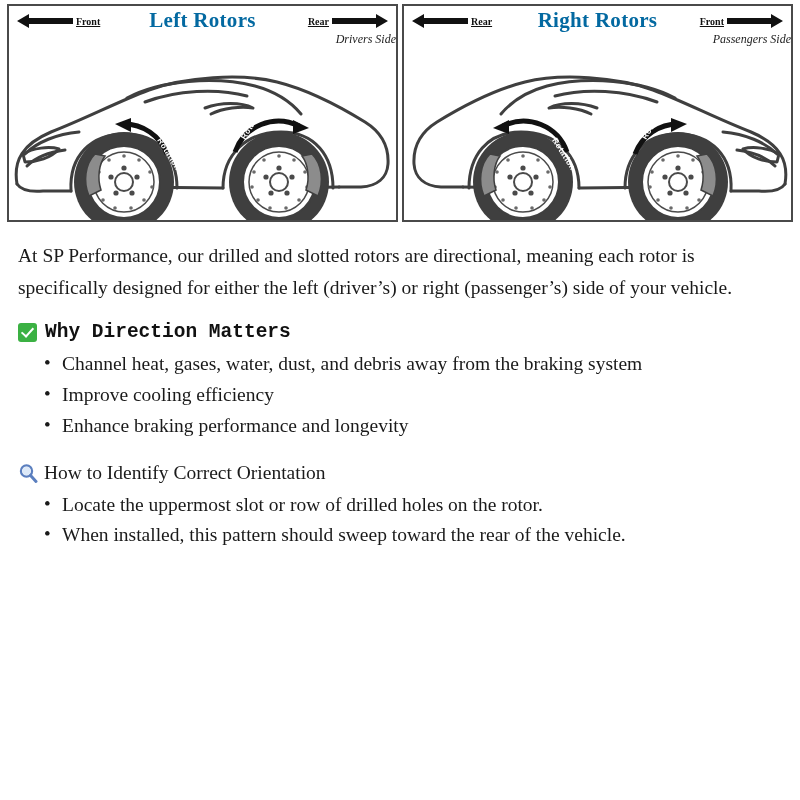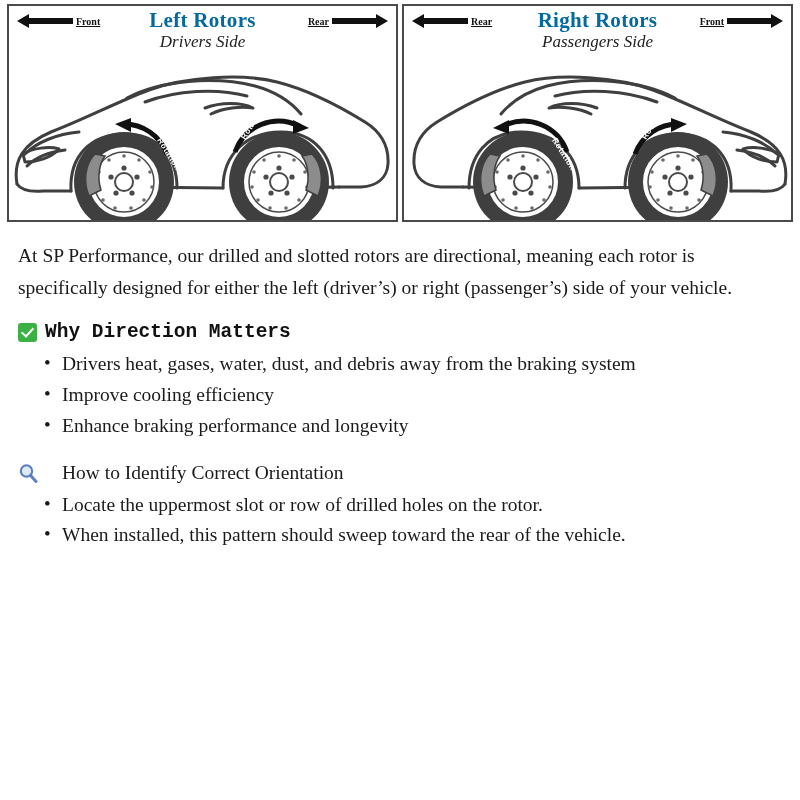--- a/index.html
+++ b/index.html
@@ -48,23 +48,23 @@
     font-weight: bold;
     font-size: 21px;
     color: #0369a1;
     letter-spacing: 0.3px;
   }
   .panel-sub {
     position: absolute;
     top: 26px;
     left: 0;
     right: 0;
-    text-align: center;
+    text-align: right;
     font-style: italic;
-    font-size: 17px;
+    font-size: 12px;
     color: #222;
   }
   .dir-label {
     position: absolute;
     top: 8px;
     display: flex;
     align-items: center;
     gap: 3px;
     font-size: 10px;
     font-weight: bold;
@@ -131,21 +131,21 @@
   }
   .mag-icon {
     display: inline-block;
     width: 20px;
     height: 20px;
     flex: 0 0 auto;
   }
   .sub-heading {
     display: flex;
     align-items: center;
-    gap: 24px;
+    gap: 6px;
     margin: 20px 0 0 0;
   }
   .sub-heading .h-text {
     font-size: 19.5px;
     color: #1a1a1a;
   }
   ul.bullets {
     margin: 6px 0 0 0;
     padding-left: 44px;
     list-style: none;
@@ -394,21 +394,21 @@
 
     <p class="para">At SP Performance, our drilled and slotted rotors are directional, meaning each rotor is specifically designed for either the left (driver’s) or right (passenger’s) side of your vehicle.</p>
 
     <div class="heading">
       <span class="check-icon"></span>
       <span class="h-text">Why Direction Matters</span>
     </div>
 
 
     <ul class="bullets">
-      <li>Drivers heat, gases, water, dust, and debris away from the braking system</li>
+      <li>Channel heat, gases, water, dust, and debris away from the braking system</li>
       <li>Improve cooling efficiency</li>
       <li>Enhance braking performance and longevity</li>
     </ul>
 
     <div class="sub-heading">
       <span class="mag-icon">
         <svg width="20" height="20" viewBox="0 0 20 20">
           <circle cx="8.5" cy="8" r="5.6" fill="none" stroke="#5b7fbf" stroke-width="2.2"></circle>
           <circle cx="8.5" cy="8" r="4.2" fill="#cfe0f5" opacity="0.7"></circle>
           <line x1="12.6" y1="12.4" x2="18" y2="18.4" stroke="#5b7fbf" stroke-width="3" stroke-linecap="round"></line>

